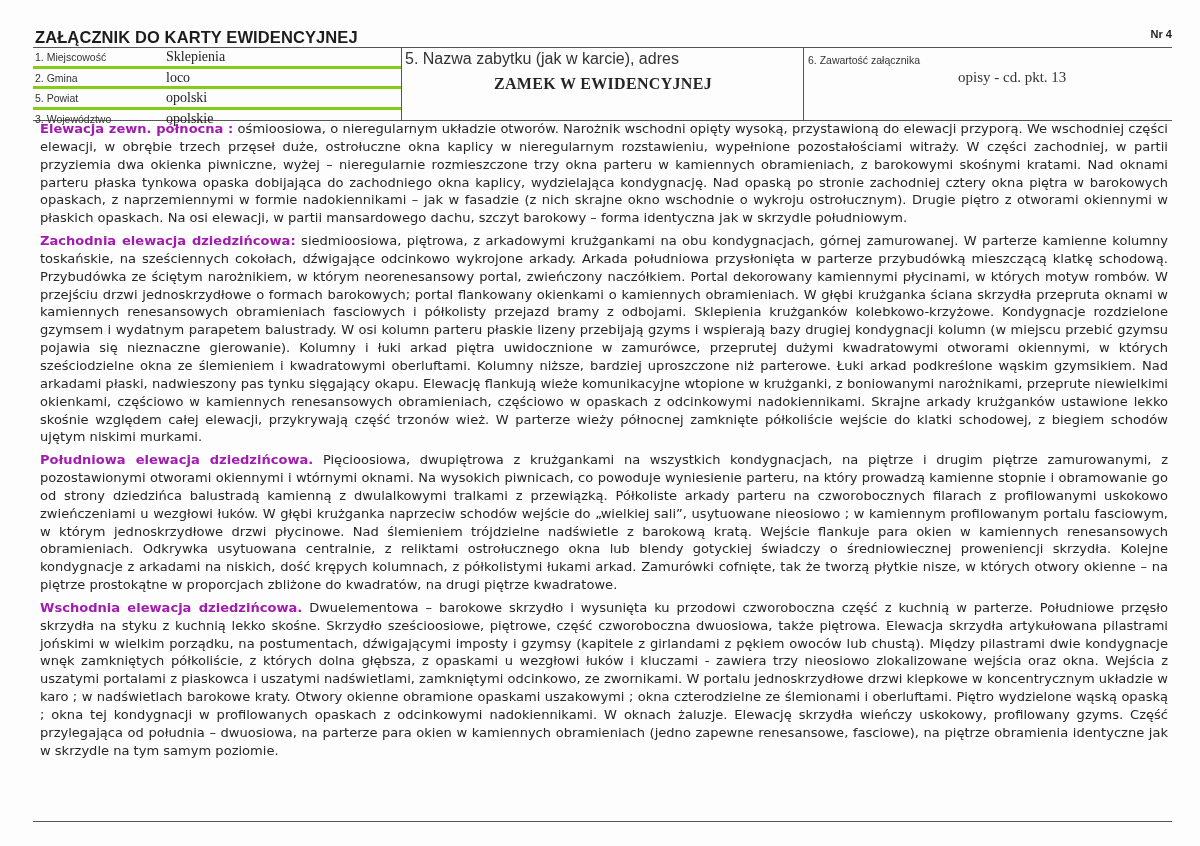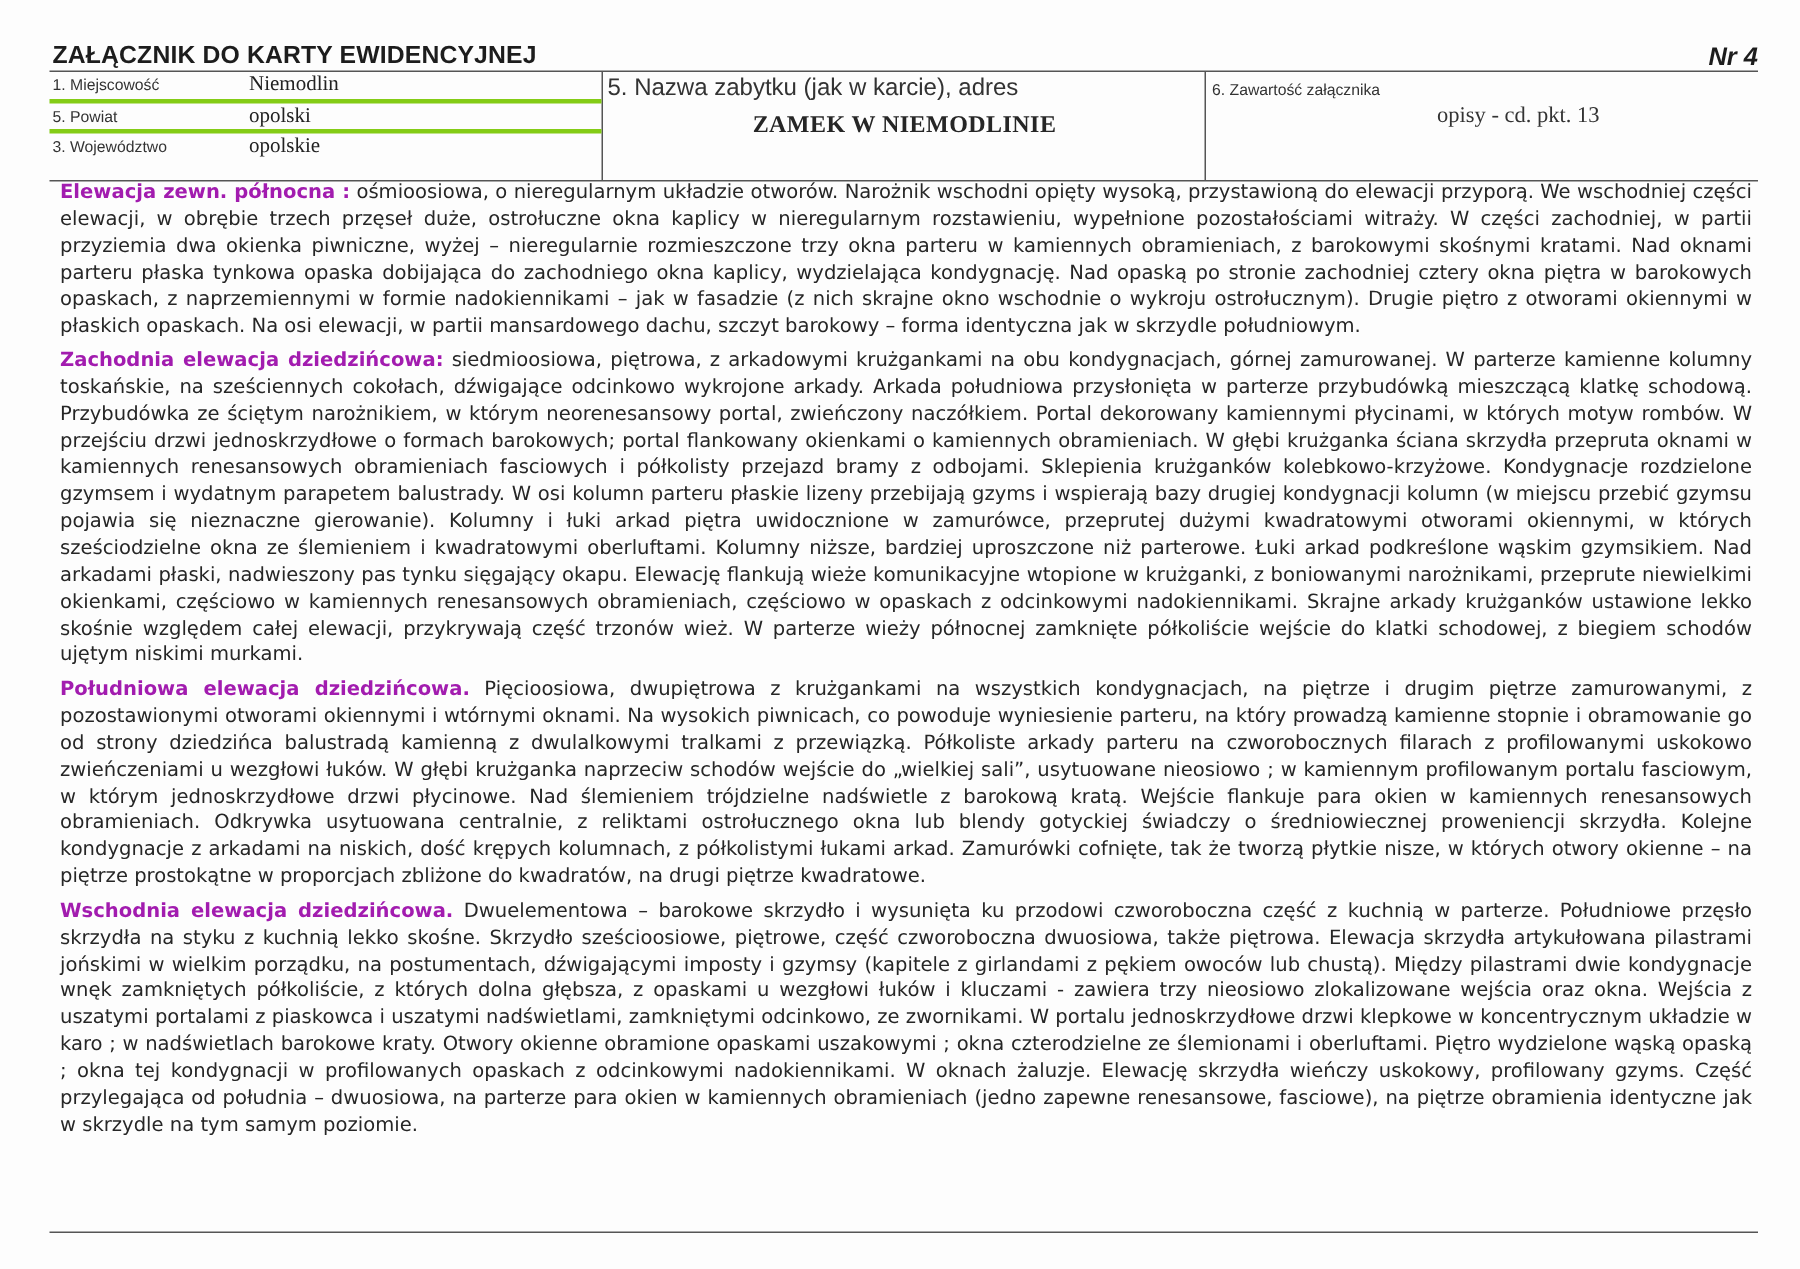--- a/index.html
+++ b/index.html
@@ -14,23 +14,22 @@
   .title-row {
     position: absolute; left: 0; top: 28px; width: 1139px; height: 20px;
   }
   .doc-title {
     position: absolute; left: 2px; top: 0;
     font-family: "Liberation Sans", sans-serif; font-weight: bold; font-size: 16.5px;
     letter-spacing: 0.1px; color: #1d1d1d;
   }
   .doc-nr {
     position: absolute; right: 0; top: 0;
-    font-family: "Liberation Sans", sans-serif; font-weight: bold; font-size: 17px;
+    font-family: "Liberation Sans", sans-serif; font-weight: bold; font-size: 11px;
     color: #1d1d1d;
-    font-style: italic;
   }
   .header-table {
     position: absolute; left: 0; top: 47px; width: 1139px; height: 72px;
     border-top: 1.5px solid #555; border-bottom: 1.5px solid #555;
   }
   .left-col { position: absolute; left: 0; top: 0; width: 368px; height: 72px; border-right: 1.5px solid #555; }
   .left-row {
     position: relative; height: 17.5px; border-bottom: 3px solid #84cc16;
     font-size: 11px;
   }
@@ -80,35 +79,39 @@
 <div class="page">
   <div class="title-row">
     <div class="doc-title">ZAŁĄCZNIK DO KARTY EWIDENCYJNEJ</div>
     <div class="doc-nr">Nr 4</div>
   </div>
 
   <div class="header-table">
     <div class="left-col">
       <div class="left-row">
         <span class="lbl">1. Miejscowość</span>
-        <span class="val">Niemodlin</span>
+        <span class="val">Sklepienia</span>
+      </div>
+      <div class="left-row">
+        <span class="lbl">2. Gmina</span>
+        <span class="val">loco</span>
       </div>
       <div class="left-row">
         <span class="lbl">5. Powiat</span>
         <span class="val">opolski</span>
       </div>
       <div class="left-row">
         <span class="lbl">3. Województwo</span>
         <span class="val">opolskie</span>
       </div>
     </div>
 
     <div class="mid-col">
       <span class="lbl">5. Nazwa zabytku (jak w karcie), adres</span>
-      <div class="name">ZAMEK W NIEMODLINIE</div>
+      <div class="name">ZAMEK W EWIDENCYJNEJ</div>
     </div>
 
     <div class="right-col">
       <span class="lbl">6. Zawartość załącznika</span>
       <div class="content">opisy - cd. pkt. 13</div>
     </div>
   </div>
 
   <div class="body-text">
     <p class="para"><b>Elewacja zewn. północna :</b><span> ośmioosiowa, o nieregularnym układzie otworów. Narożnik wschodni opięty wysoką, przystawioną do elewacji przyporą. We wschodniej części elewacji, w obrębie trzech przęseł duże, ostrołuczne okna kaplicy w nieregularnym rozstawieniu, wypełnione pozostałościami witraży. W części zachodniej, w partii przyziemia dwa okienka piwniczne, wyżej – nieregularnie rozmieszczone trzy okna parteru w kamiennych obramieniach, z barokowymi skośnymi kratami. Nad oknami parteru płaska tynkowa opaska dobijająca  do zachodniego okna kaplicy, wydzielająca kondygnację. Nad opaską po stronie zachodniej cztery okna piętra w barokowych opaskach, z naprzemiennymi w formie nadokiennikami – jak w fasadzie (z nich skrajne okno wschodnie o wykroju ostrołucznym).  Drugie piętro z otworami okiennymi w płaskich opaskach. Na osi elewacji, w partii mansardowego dachu, szczyt barokowy – forma identyczna jak w skrzydle południowym.</span></p>

